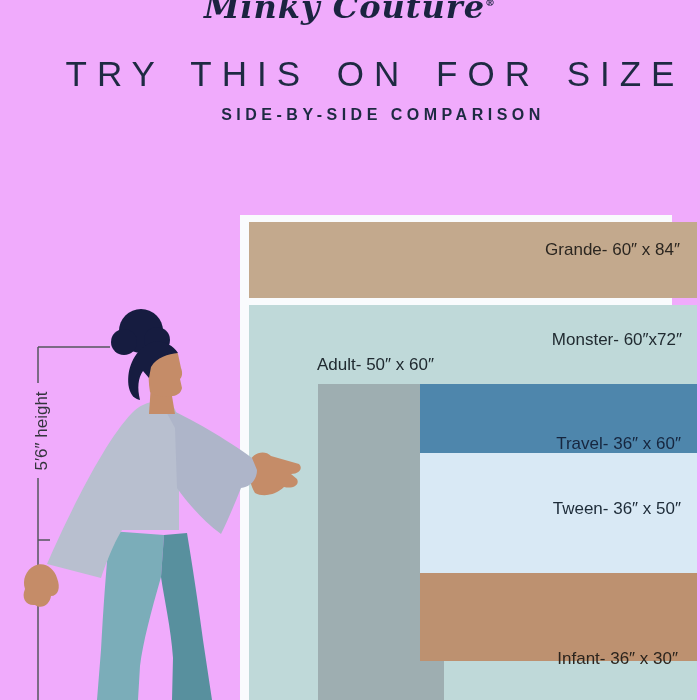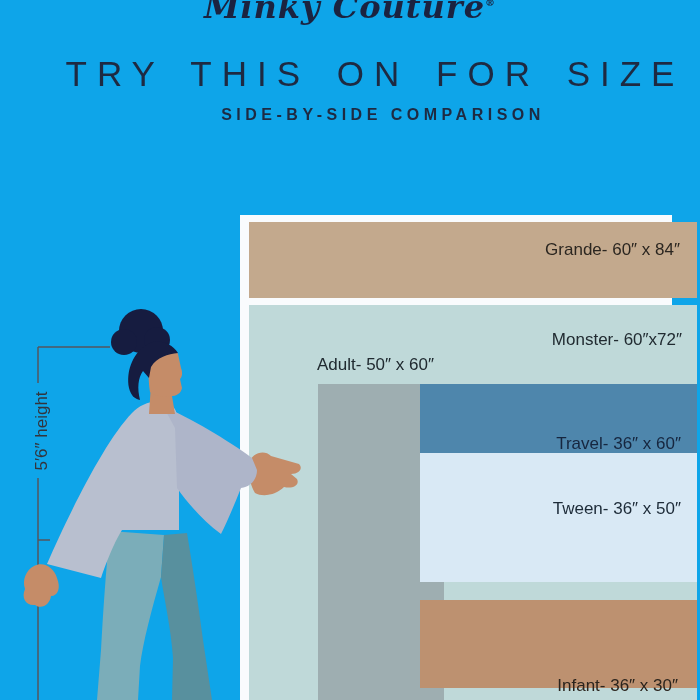--- a/index.html
+++ b/index.html
@@ -24,35 +24,35 @@
   .grande{left:9px;top:7px;width:416px;height:76px;}
   .grande .blk-label{right:17px;top:18px;}
   .monster{left:9px;top:90px;width:416px;height:395px;}
   .monster .blk-label{right:15px;top:25px;}
   .adult-label{position:absolute;left:77px;top:140px;font-size:17px;white-space:nowrap;}
   .adult{left:78px;top:169px;width:94px;height:316px;}
   .travel{left:180px;top:169px;width:245px;height:76px;}
   .travel .blk-label{right:16px;bottom:6px;}
   .tween{left:180px;top:238px;width:245px;height:129px;}
   .tween .blk-label{right:16px;top:46px;}
-  .infant{left:180px;top:358px;width:245px;height:88px;margin-top:27px;}
+  .infant{left:180px;top:358px;width:245px;height:88px;}
   .infant .blk-label{right:19px;top:76px;}
 
   
   .measure-svg{position:absolute;left:0;top:330px;}
   .height-label{position:absolute;left:42px;top:431px;transform:translate(-50%,-50%) rotate(-90deg);
                 font-size:17px;color:#33343c;white-space:nowrap;}
 
   
   .person-svg{position:absolute;left:0;top:290px;z-index:5;}
 </style>
 </head>
 <body>
 
-<div class="page" style="background-color: #0ea5e9;">
+<div class="page" style="background-color: #f0abfc;">
 
   <div class="logo">
     <span>Minky Couture</span><sup>®</sup>
   </div>
   <div class="title" style="color: rgb(30, 42, 66); margin-left: 25px;">TRY THIS ON FOR SIZE</div>
   <div class="subtitle" style="color: rgb(30, 42, 66);">SIDE-BY-SIDE COMPARISON</div>
 
   <div class="board" style="background-color: rgb(249, 251, 253);">
 
     <div class="blk grande" style="background-color: rgb(195, 169, 141);">

